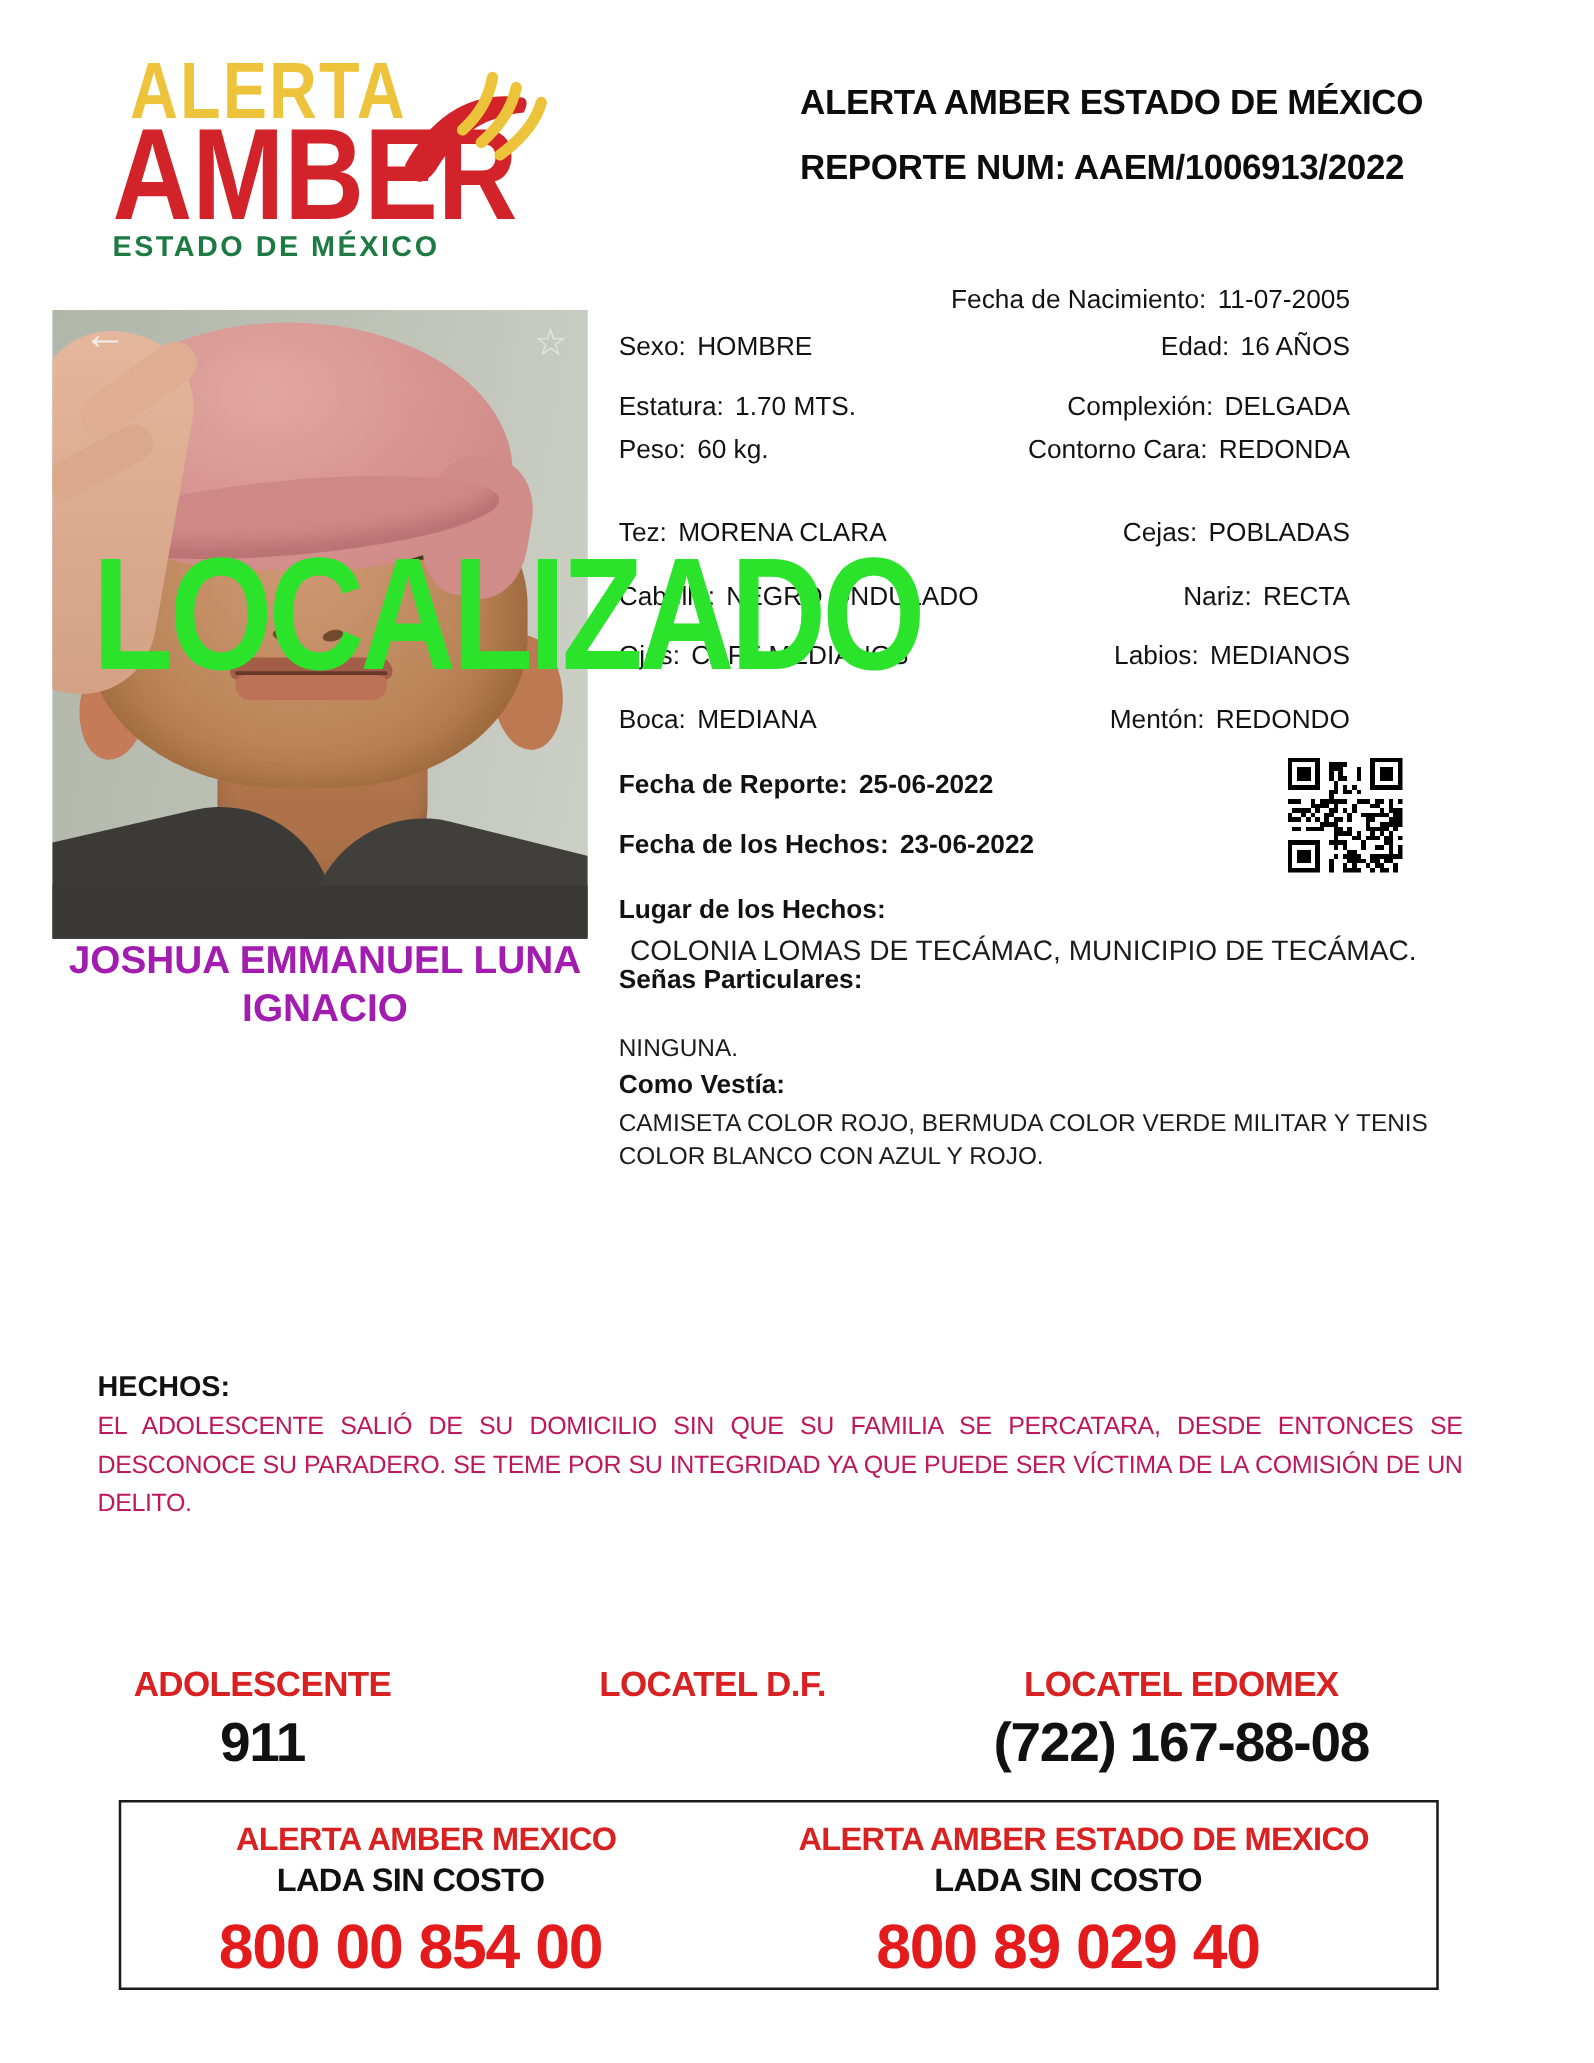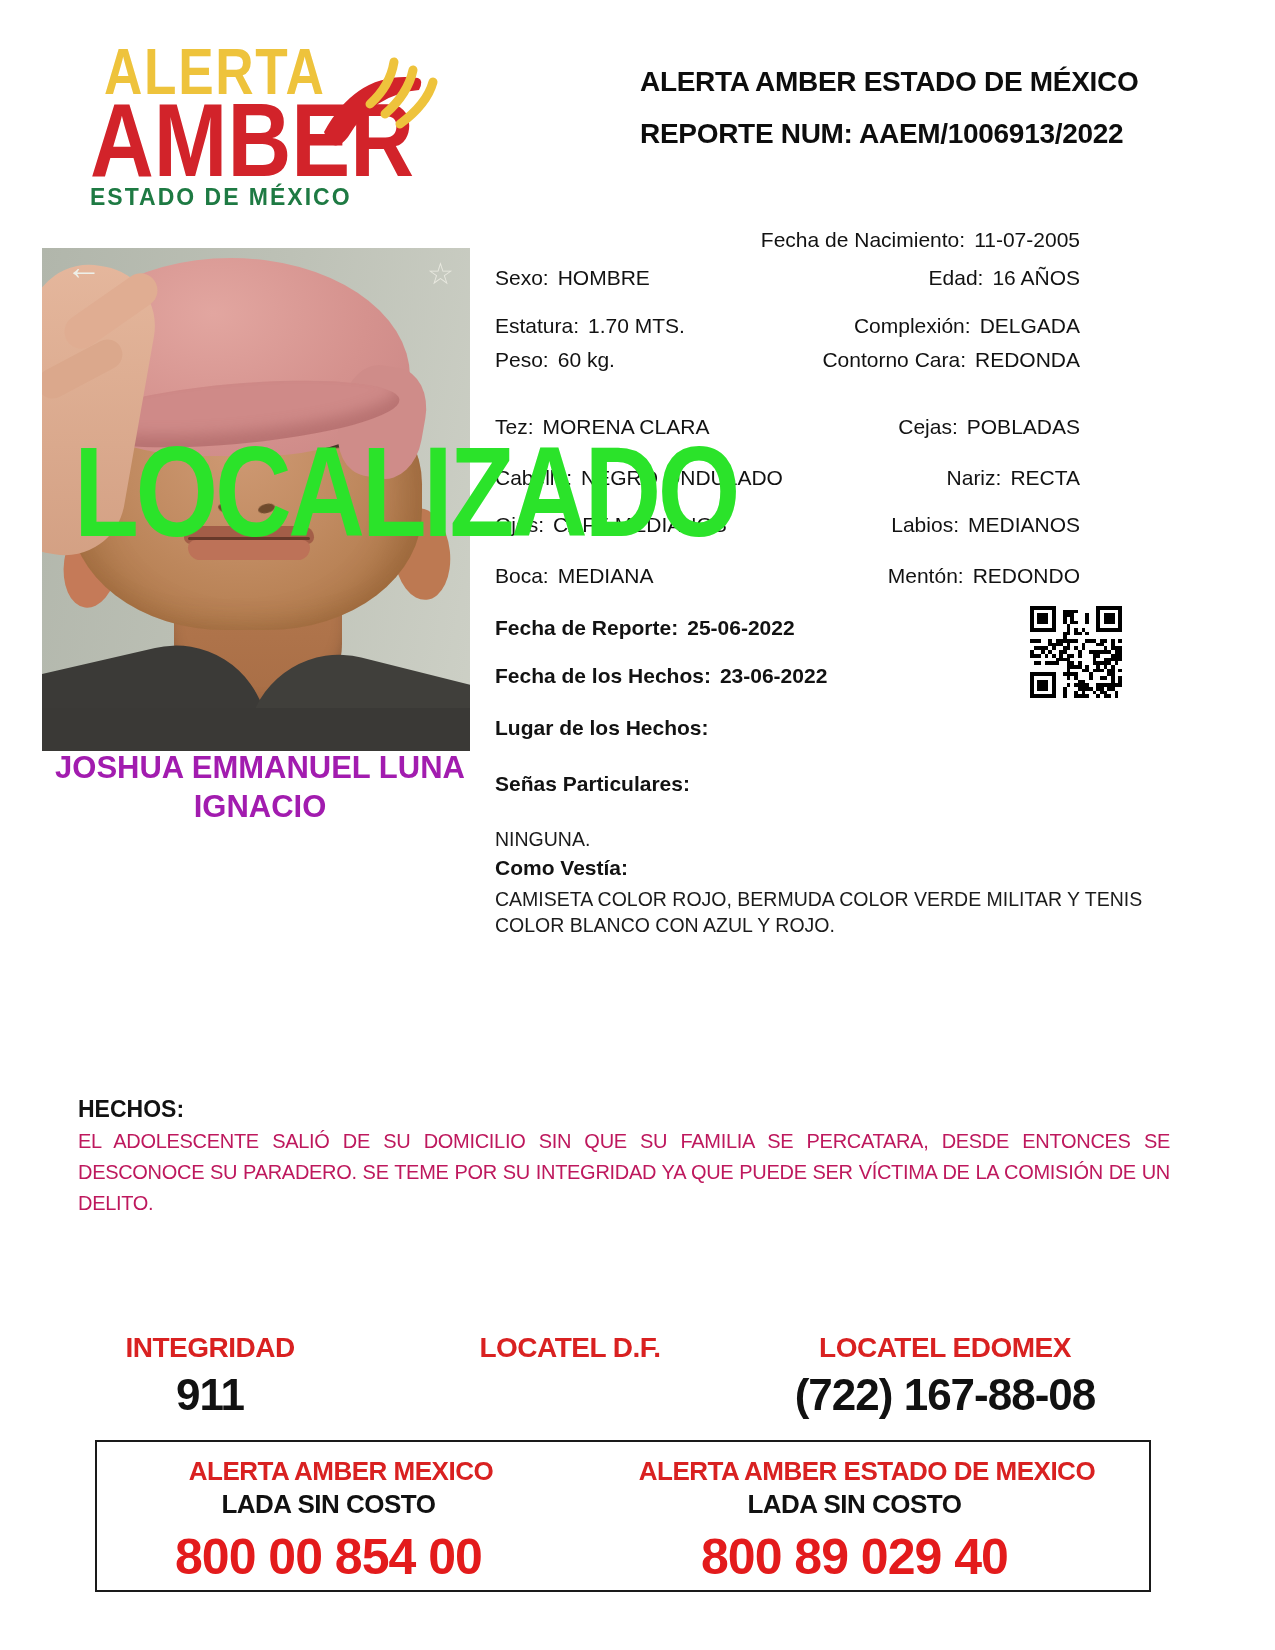--- a/index.html
+++ b/index.html
@@ -381,32 +381,33 @@
         <rect x="2" y="2" width="3" height="3"></rect>
         <rect x="18" y="0" width="7" height="7"></rect>
         <rect x="19" y="1" width="5" height="5" fill="#fff"></rect>
         <rect x="20" y="2" width="3" height="3"></rect>
         <rect x="0" y="18" width="7" height="7"></rect>
         <rect x="1" y="19" width="5" height="5" fill="#fff"></rect>
         <rect x="2" y="20" width="3" height="3"></rect>
       </svg></div>
 
   <div class="single" style="top:716px">Lugar de los Hechos:</div>
+  <div class="single plain place-val">COLONIA LOMAS DE TECÁMAC, MUNICIPIO DE TECÁMAC.</div>
 
   <div class="single" style="top:772px">Señas Particulares:</div>
   <div class="single plain marks-val">NINGUNA.</div>
 
   <div class="single" style="top:856px">Como Vestía:</div>
   <div class="single plain cloth-val">CAMISETA COLOR ROJO, BERMUDA COLOR VERDE MILITAR Y TENIS COLOR BLANCO CON AZUL Y ROJO.</div>
 
   <div class="abs facts-label">HECHOS:</div>
   <div class="abs facts-text">EL ADOLESCENTE SALIÓ DE SU DOMICILIO SIN QUE SU FAMILIA SE PERCATARA, DESDE ENTONCES SE DESCONOCE SU PARADERO. SE TEME POR SU INTEGRIDAD YA QUE PUEDE SER VÍCTIMA DE LA COMISIÓN DE UN DELITO.</div>
 
   <div class="em-col" style="left:60px;top:1332px;width:300px">
-    <div class="em-label">INTEGRIDAD</div>
+    <div class="em-label">ADOLESCENTE</div>
     <div class="em-num">911</div>
   </div>
   <div class="em-col" style="left:405px;top:1332px;width:330px">
     <div class="em-label">LOCATEL D.F.</div>
   </div>
   <div class="em-col" style="left:765px;top:1332px;width:360px">
     <div class="em-label">LOCATEL EDOMEX</div>
     <div class="em-num">(722) 167-88-08</div>
   </div>
 

